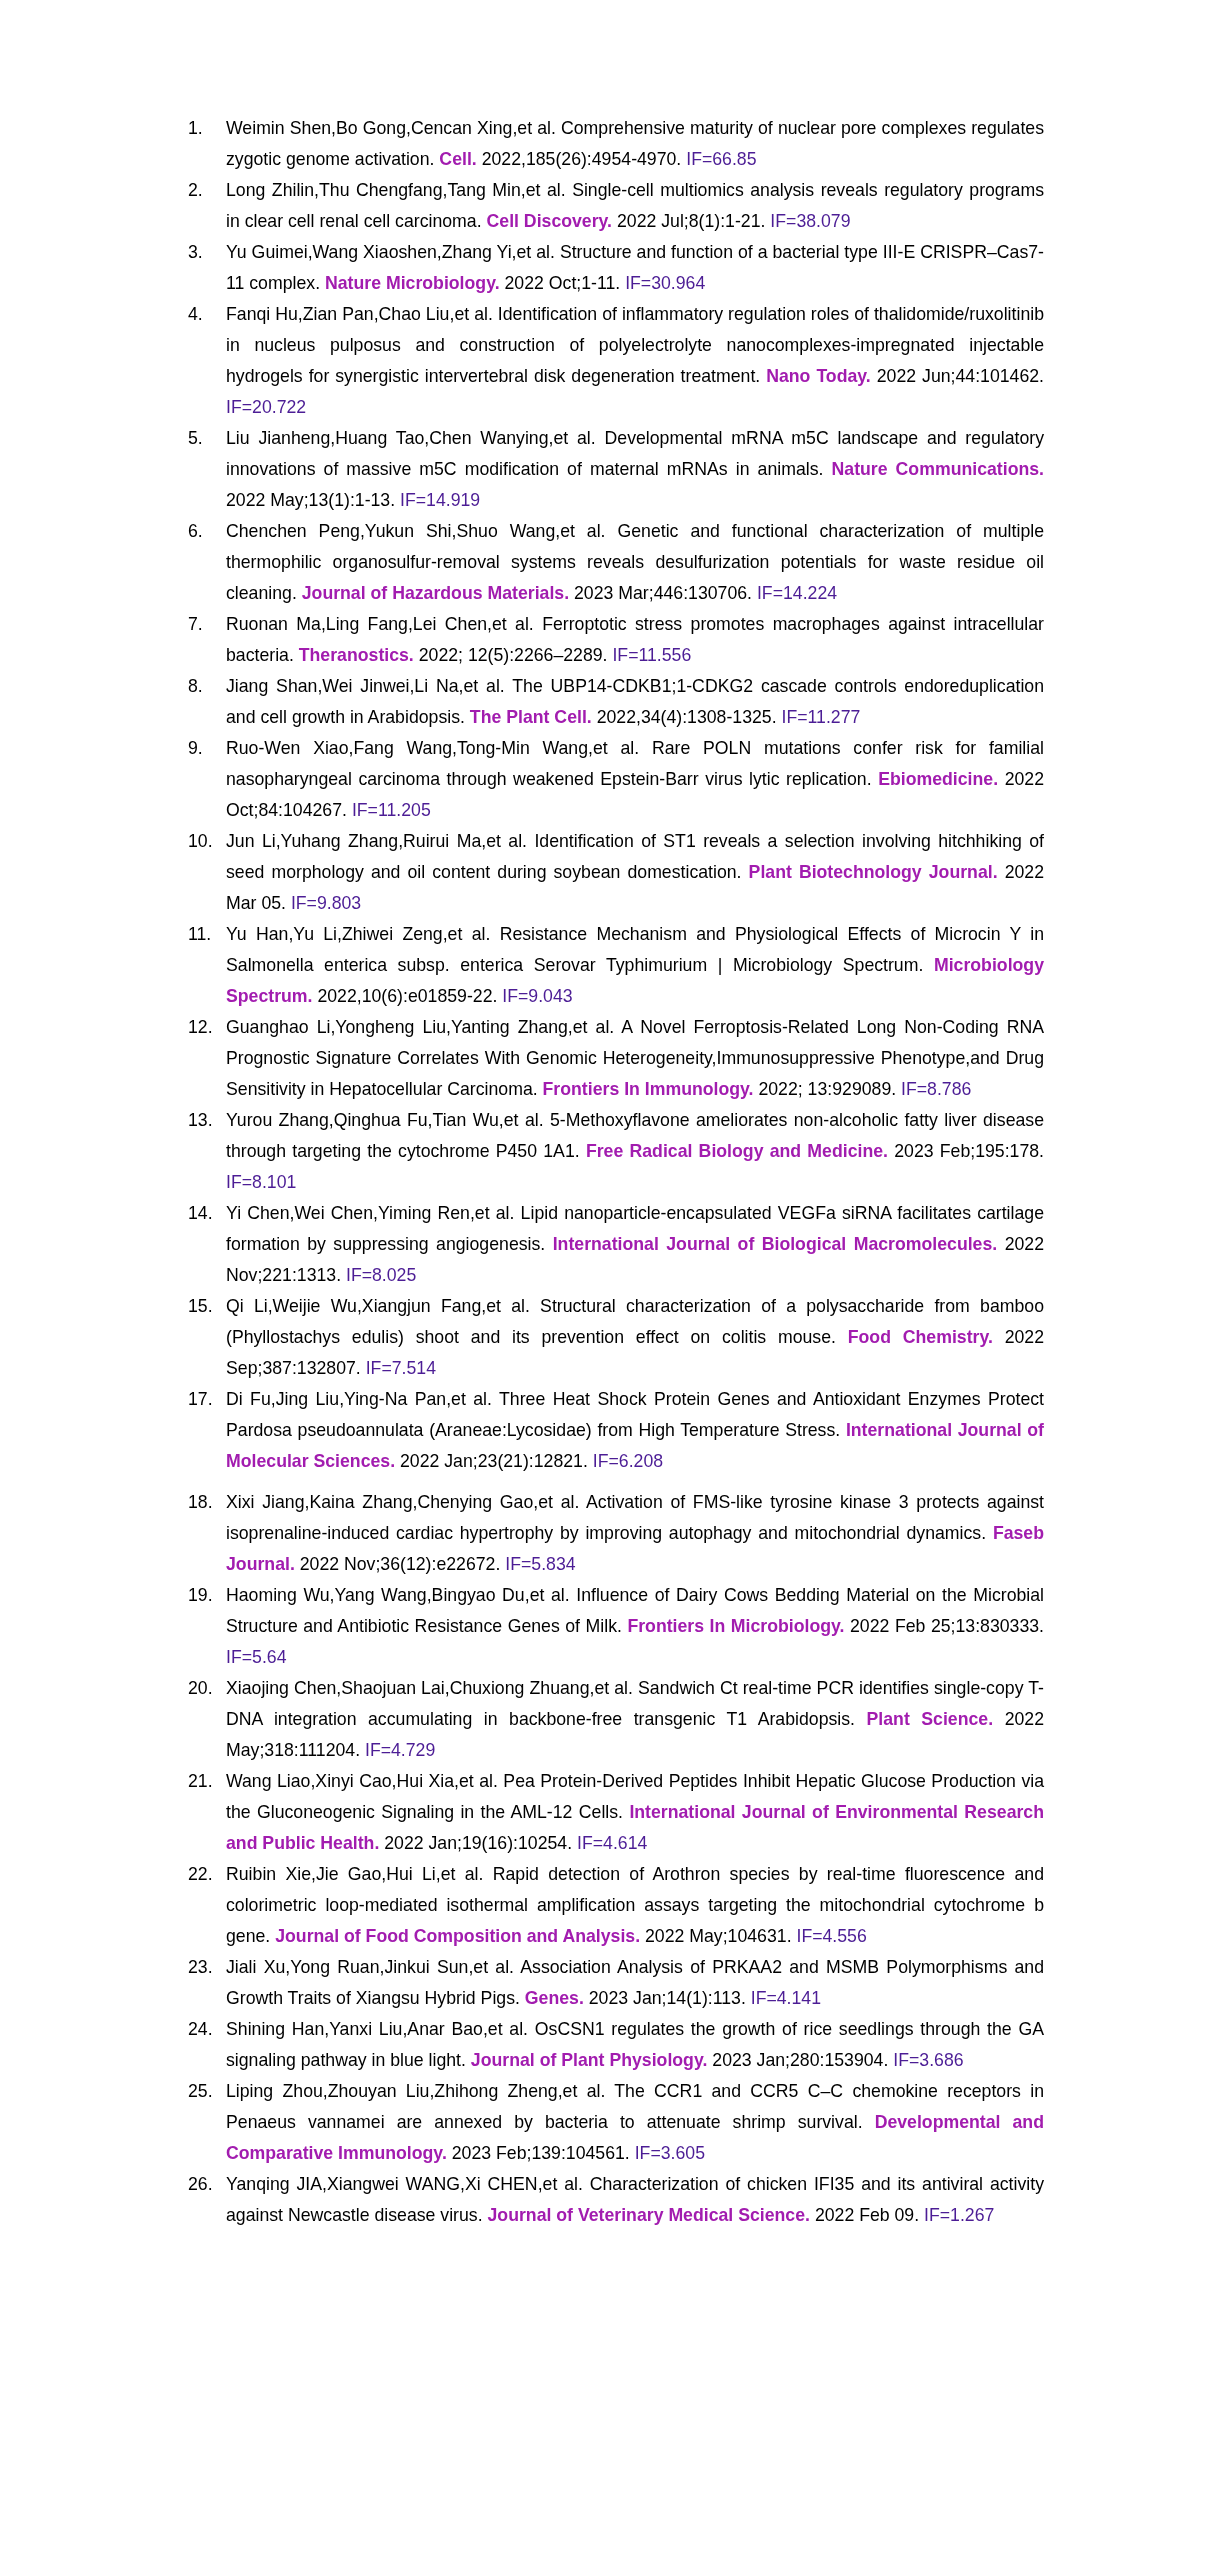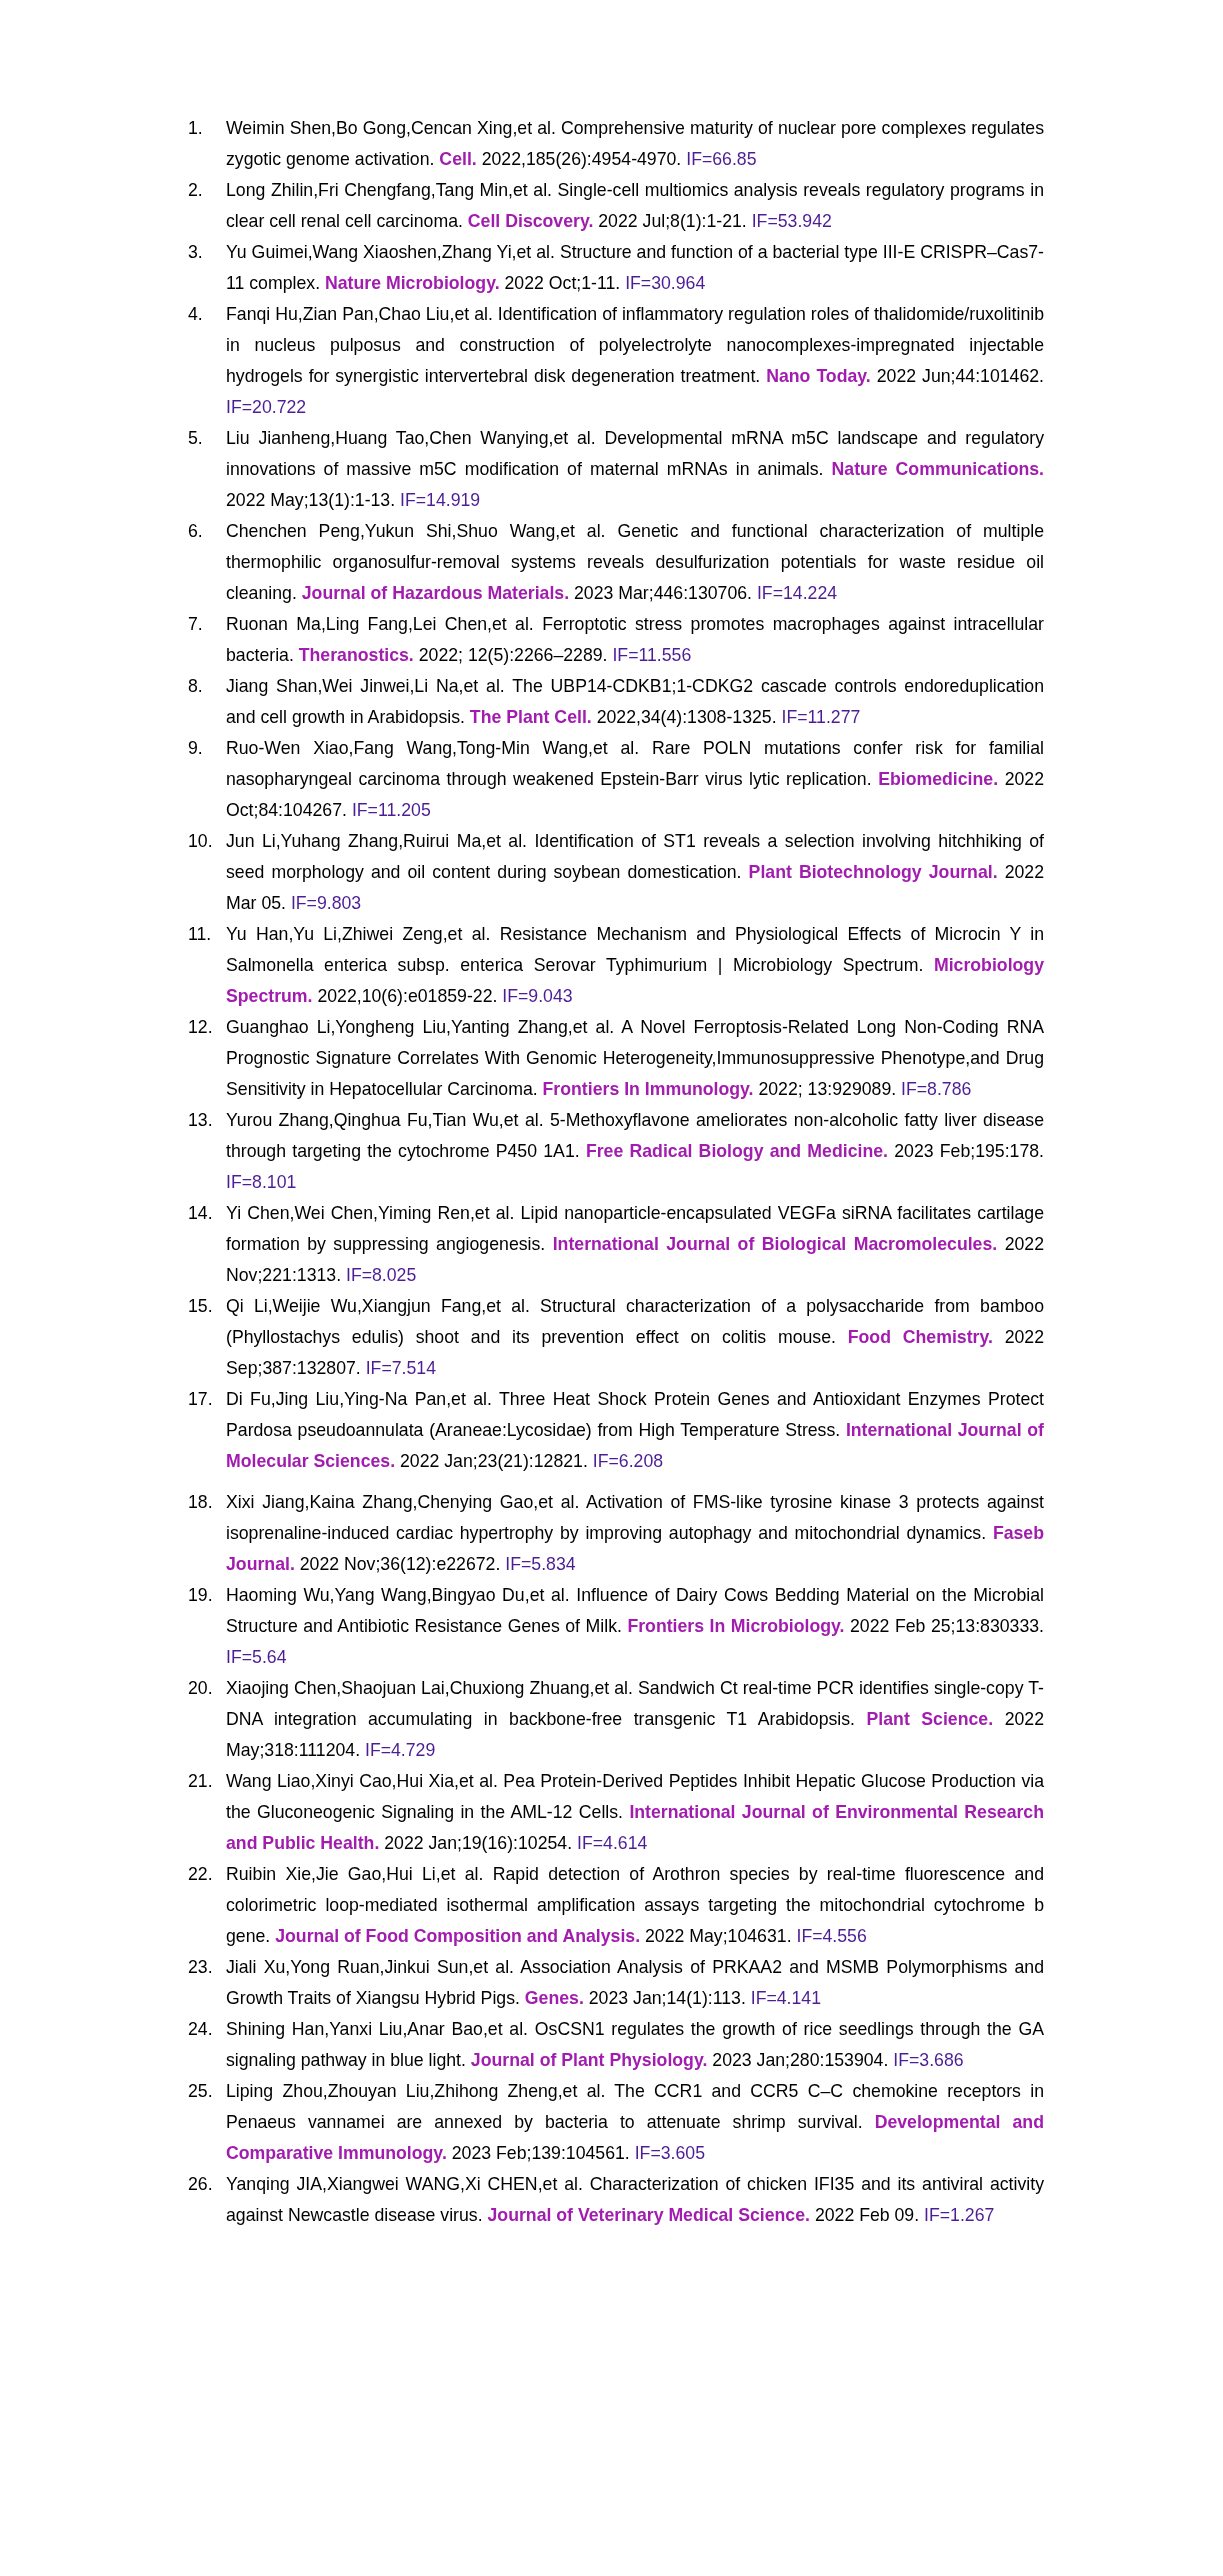--- a/index.html
+++ b/index.html
@@ -58,24 +58,24 @@
   <li class="citation">
     <span class="num">1.</span>
     <span>Weimin Shen,Bo Gong,Cencan Xing,et al. Comprehensive maturity of nuclear pore complexes regulates zygotic genome activation.</span>
     <b class="journal">Cell.</b>
     <span>2022,185(26):4954-4970.</span>
     <b class="if">IF=66.85</b>
   </li>
 
   <li class="citation">
     <span class="num">2.</span>
-    <span>Long Zhilin,Fri Chengfang,Tang Min,et al. Single-cell multiomics analysis reveals regulatory programs in clear cell renal cell carcinoma.</span>
+    <span>Long Zhilin,Thu Chengfang,Tang Min,et al. Single-cell multiomics analysis reveals regulatory programs in clear cell renal cell carcinoma.</span>
     <b class="journal">Cell Discovery.</b>
     <span>2022 Jul;8(1):1-21.</span>
-    <b class="if">IF=53.942</b>
+    <b class="if">IF=38.079</b>
   </li>
 
   <li class="citation">
     <span class="num">3.</span>
     <span>Yu Guimei,Wang Xiaoshen,Zhang Yi,et al. Structure and function of a bacterial type III-E CRISPR–Cas7-11 complex.</span>
     <b class="journal">Nature Microbiology.</b>
     <span>2022 Oct;1-11.</span>
     <b class="if">IF=30.964</b>
   </li>
 

